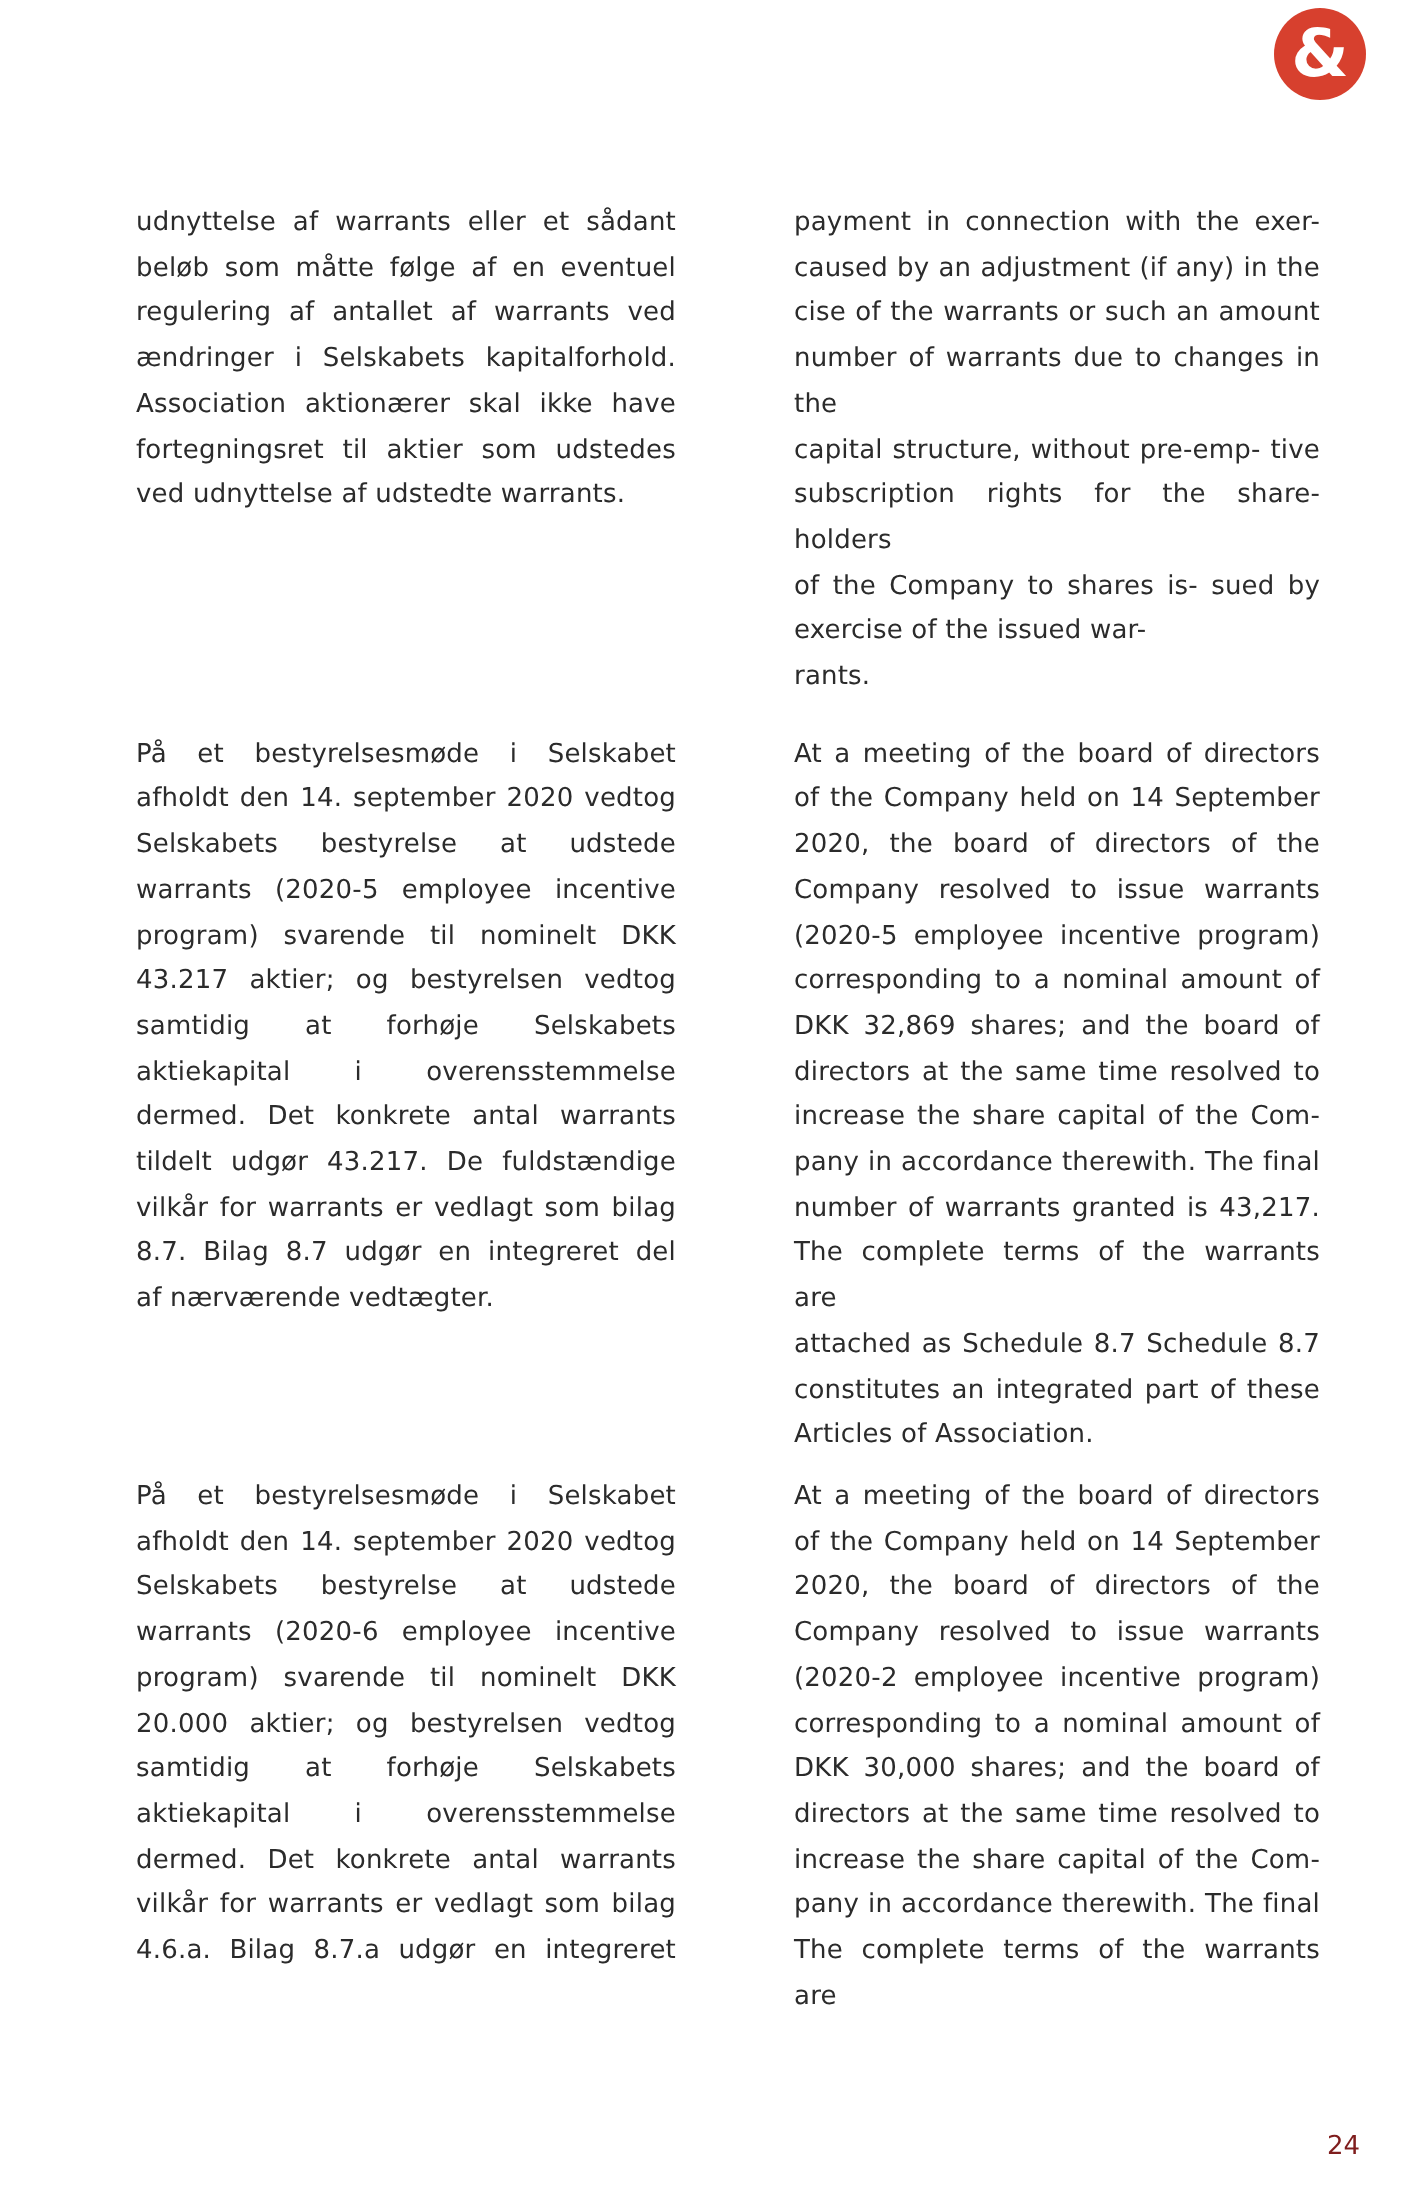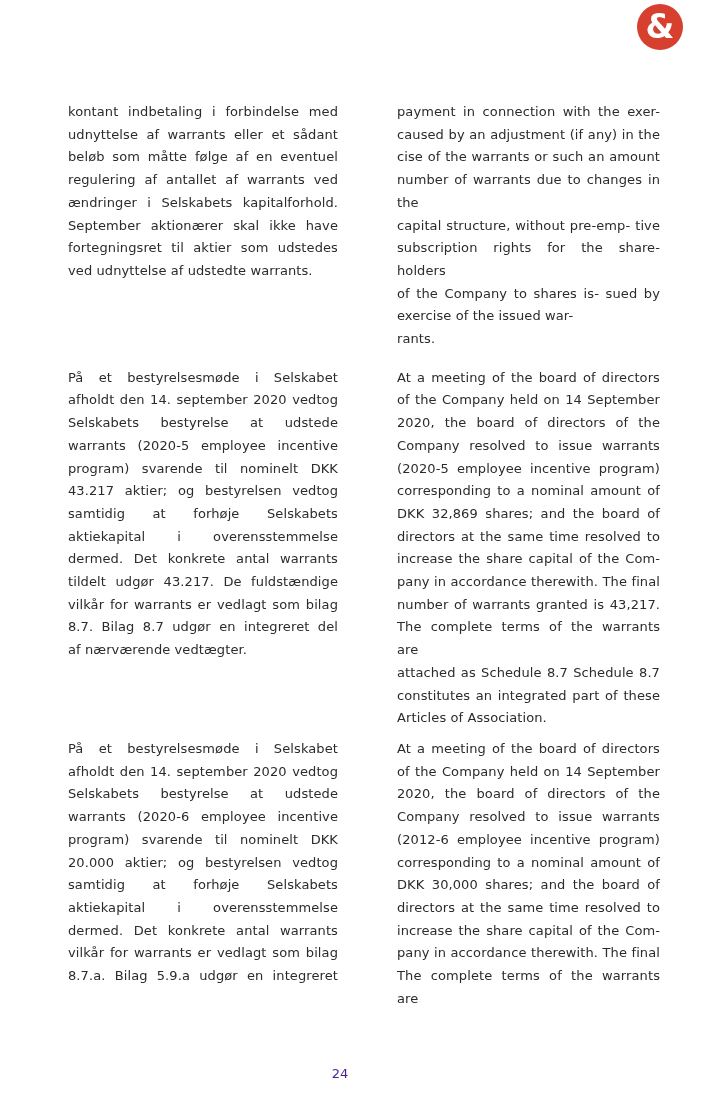--- a/index.html
+++ b/index.html
@@ -57,44 +57,43 @@
   .para.english { width: 263px; }
 
   .line { text-align: justify; text-align-last: justify; }
   .line.tail { text-align-last: left; }
 
   .page-footer {
     position: absolute;
     top: 1066px;
     left: 0;
     width: 680px;
-    text-align: center;
+    text-align: right;
     font-size: 13px;
-    color: #4c1d95;
+    color: #7f1d1d;
   }
 </style>
 </head>
 <body>
 
 <div class="page">
 
   <div class="logo" style="background-color: rgb(215, 64, 46);">
     <span class="amp">&amp;</span>
   </div>
 
   <main class="content">
 
     <section class="row row-1">
       <div class="para danish">
-          <div class="line">kontant indbetaling i forbindelse med</div>
           <div class="line">udnyttelse af warrants eller et sådant</div>
           <div class="line">beløb som måtte følge af en eventuel</div>
           <div class="line">regulering af antallet af warrants ved</div>
           <div class="line">ændringer i Selskabets kapitalforhold.</div>
-          <div class="line">September aktionærer skal ikke have</div>
+          <div class="line">Association aktionærer skal ikke have</div>
           <div class="line">fortegningsret til aktier som udstedes</div>
           <div class="line tail">ved udnyttelse af udstedte warrants.</div>
         </div>
       <div class="para english">
           <div class="line">payment in connection with the exer-</div>
           <div class="line">caused by an adjustment (if any) in the</div>
           <div class="line">cise of the warrants or such an amount</div>
           <div class="line">number of warrants due to changes in the</div>
           <div class="line">capital structure, without pre-emp- tive</div>
           <div class="line">subscription rights for the share- holders</div>
@@ -144,28 +143,28 @@
           <div class="line">På et bestyrelsesmøde i Selskabet</div>
           <div class="line">afholdt den 14. september 2020 vedtog</div>
           <div class="line">Selskabets bestyrelse at udstede</div>
           <div class="line">warrants (2020-6 employee incentive</div>
           <div class="line">program) svarende til nominelt DKK</div>
           <div class="line">20.000 aktier; og bestyrelsen vedtog</div>
           <div class="line">samtidig at forhøje Selskabets</div>
           <div class="line">aktiekapital i overensstemmelse</div>
           <div class="line">dermed. Det konkrete antal warrants</div>
           <div class="line">vilkår for warrants er vedlagt som bilag</div>
-          <div class="line">8.7.a. Bilag 5.9.a udgør en integreret</div>
+          <div class="line">4.6.a. Bilag 8.7.a udgør en integreret</div>
         </div>
       <div class="para english">
           <div class="line">At a meeting of the board of directors</div>
           <div class="line">of the Company held on 14 September</div>
           <div class="line">2020, the board of directors of the</div>
           <div class="line">Company resolved to issue warrants</div>
-          <div class="line">(2012-6 employee incentive program)</div>
+          <div class="line">(2020-2 employee incentive program)</div>
           <div class="line">corresponding to a nominal amount of</div>
           <div class="line">DKK 30,000 shares; and the board of</div>
           <div class="line">directors at the same time resolved to</div>
           <div class="line">increase the share capital of the Com-</div>
           <div class="line">pany in accordance therewith. The final</div>
           <div class="line">The complete terms of the warrants are</div>
         </div>
     </section>
 
   </main>

